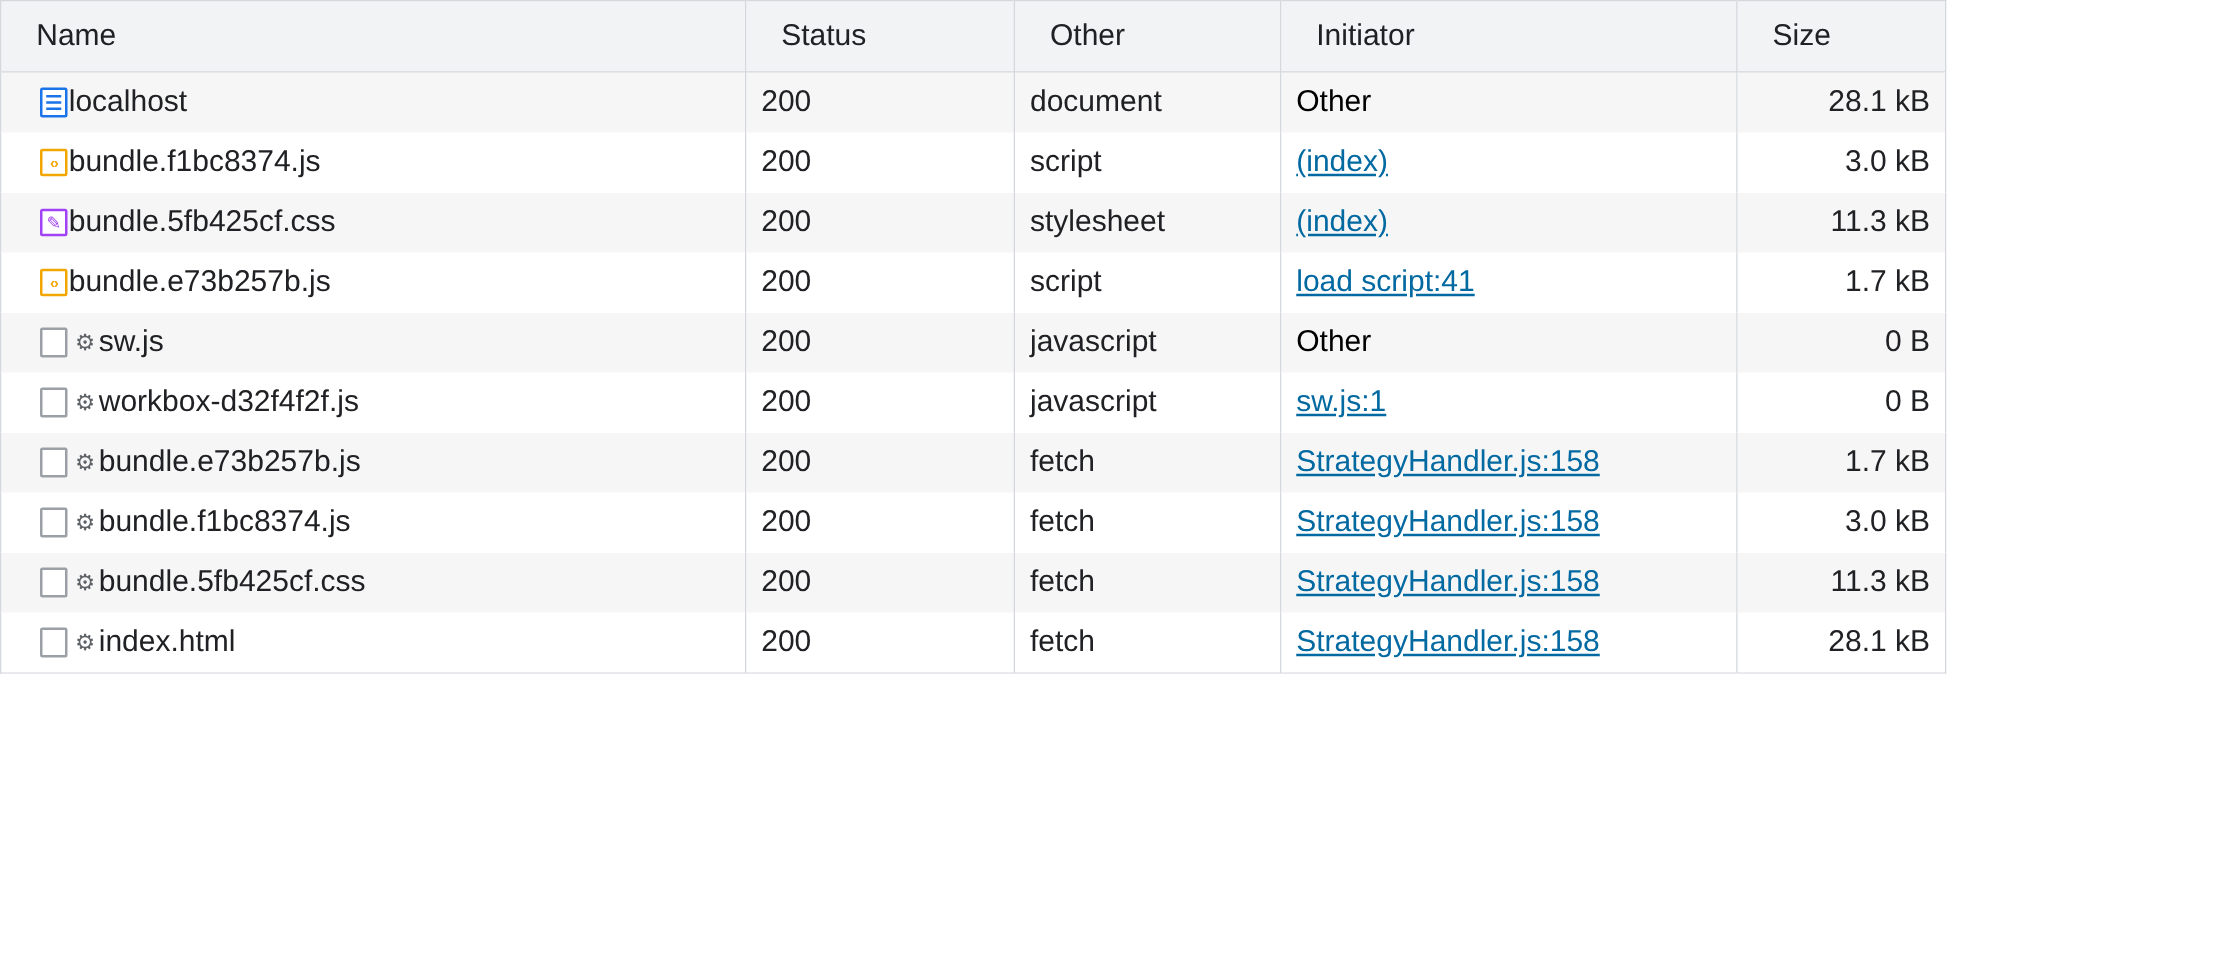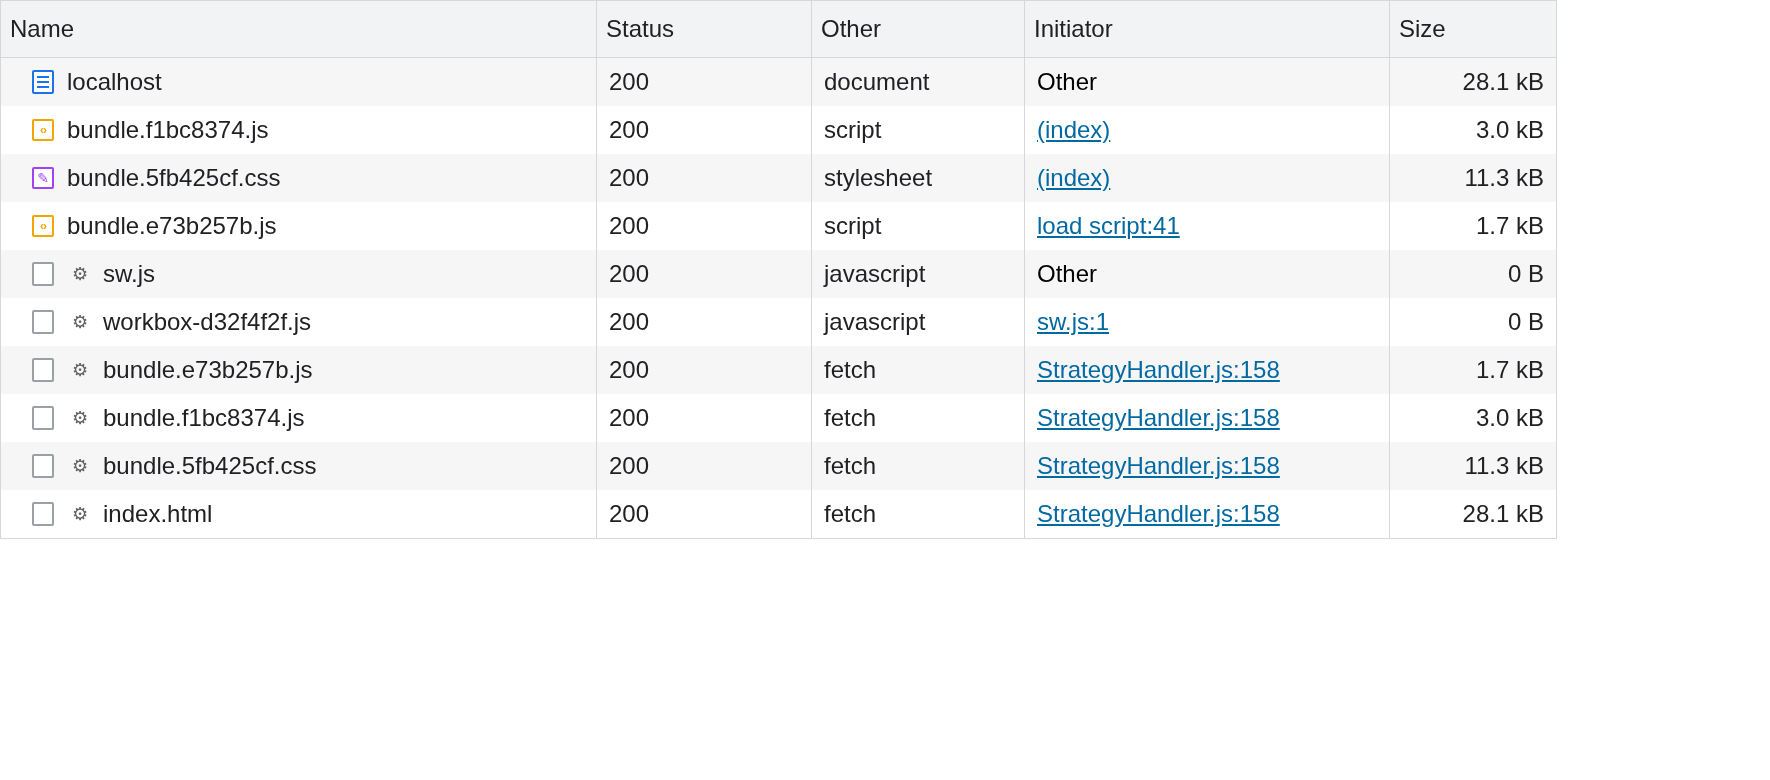--- a/index.html
+++ b/index.html
@@ -12,21 +12,21 @@
 }
 .network-table {
   border-collapse: collapse;
   width: 1556px;
   border: 1px solid #d4d7db;
   table-layout: fixed;
 }
 .network-table th {
   text-align: left;
   font-weight: 400;
-  padding: 14px 9px;
+  padding: 14px 28px;
   border-right: 1px solid #d4d7db;
   border-bottom: 1px solid #d4d7db;
   background: #f2f3f5;
   color: #202124;
   cursor: pointer;
 }
 .network-table th:last-child { border-right: none; }
 .network-table td {
   padding: 10px 12px;
   border-right: 1px solid #d4d7db;
@@ -39,21 +39,21 @@
 .network-table tbody tr:nth-child(odd) { background: #f6f6f7; }
 .network-table tbody tr:nth-child(even) { background: #ffffff; }
 
 .col-name { width: 596px; }
 .col-status { width: 215px; }
 .col-type { width: 213px; }
 .col-initiator { width: 365px; }
 .col-size { width: 167px; text-align: right; }
 .network-table td.col-size { text-align: right; }
 
-.name-cell { display: flex; align-items: center; gap: 12px; padding-left: 18px; }
+.name-cell { display: flex; align-items: center; padding-left: 18px; }
 .icon-wrap { width: 24px; height: 24px; display: inline-flex; align-items: center; justify-content: center; flex-shrink: 0; }
 .gear-wrap { width: 22px; height: 22px; display: inline-flex; align-items: center; justify-content: center; flex-shrink: 0; margin-left: 2px; }
 
 .initiator-link { text-decoration: underline; color: #0369a1; cursor: pointer; }
 .initiator-other { color: #000000; }
 
 
 .icon-document { width: 22px; height: 24px; border: 2px solid #1a73e8; border-radius: 2px; position: relative; background: #fff; }
 .icon-document::before { content: ""; position: absolute; left: 3px; right: 3px; top: 4px; height: 2px; background: #1a73e8; box-shadow: 0 5px 0 #1a73e8, 0 10px 0 #1a73e8; }
 

